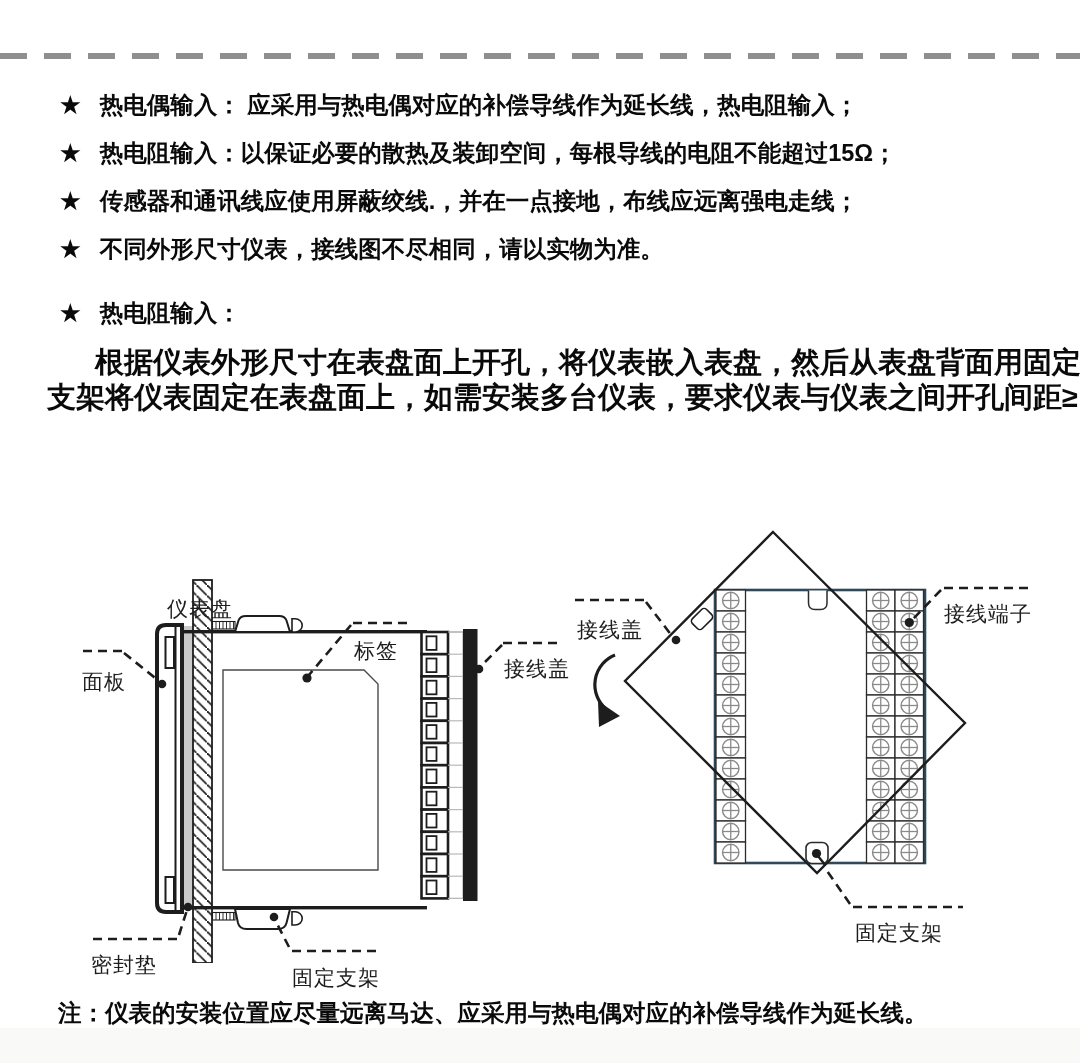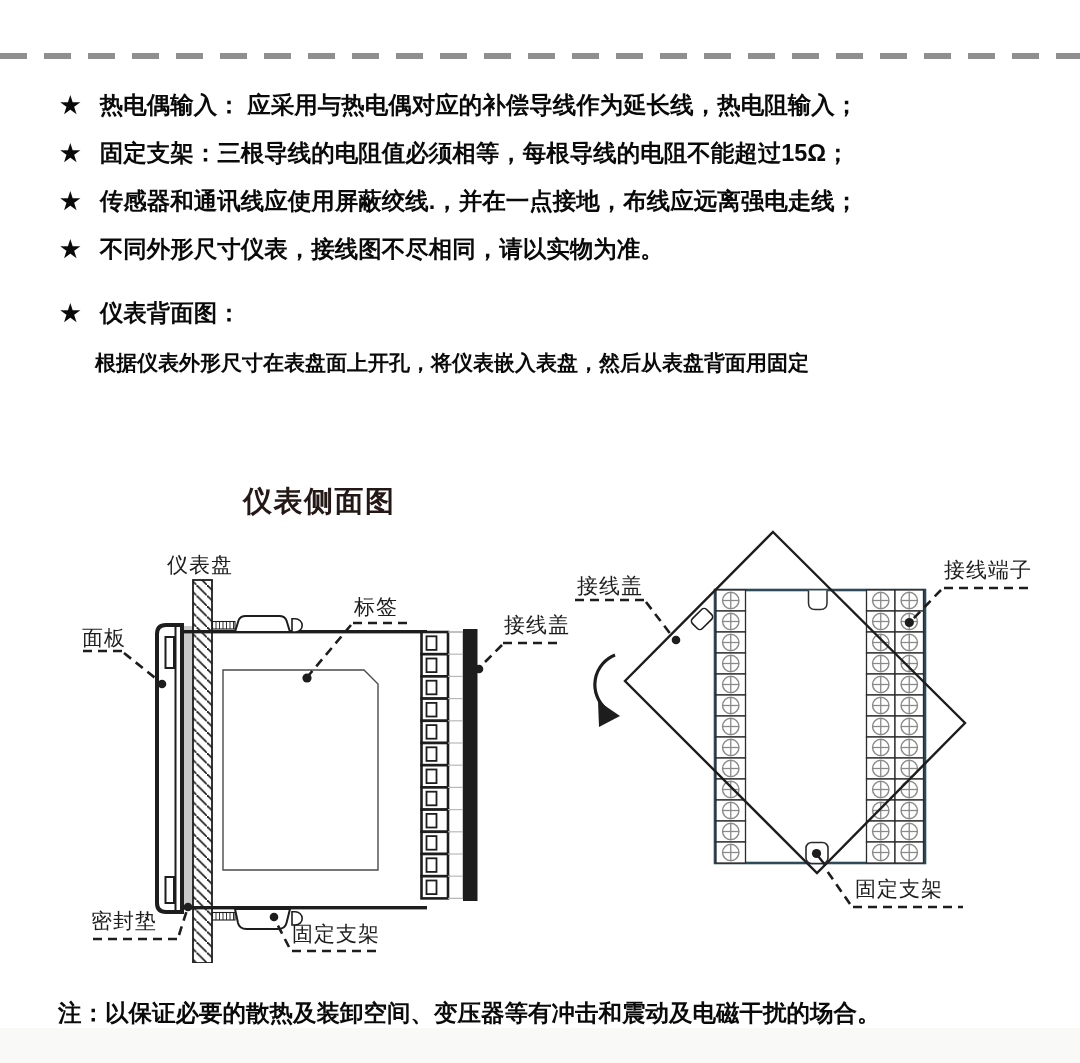--- a/index.html
+++ b/index.html
@@ -3,61 +3,61 @@
 <meta charset="utf-8">
 <style>
   html,body{margin:0;padding:0;background:#e8e8e8;}
   .page{position:relative;width:1080px;height:1063px;background:#ffffff;overflow:hidden;
         font-family:"Liberation Sans",sans-serif;}
   .divider{position:absolute;left:0;top:53px;width:1080px;height:5.5px;
            background:repeating-linear-gradient(90deg,#8f8f8f 0 27px,transparent 27px 44px);}
   .bullet{position:absolute;left:60px;display:flex;align-items:flex-start;white-space:nowrap;
           font-weight:700;font-size:23.5px;color:#0a0a0a;line-height:27px;}
   .star{margin-right:19px;font-size:23px;line-height:27px;}
-  .para{position:absolute;font-weight:700;font-size:21px;color:#0a0a0a;white-space:nowrap;line-height:27px;}
+  .para{position:absolute;font-weight:700;font-size:29px;color:#0a0a0a;white-space:nowrap;line-height:27px;}
   .dtitle{position:absolute;font-family:"DejaVu Serif",serif;font-weight:700;font-size:29px;
           color:#231815;white-space:nowrap;letter-spacing:1.5px;line-height:32px;}
   .dlabel{position:absolute;font-weight:500;font-size:21px;color:#1d1d1d;white-space:nowrap;
-          letter-spacing:1px;line-height:24px;}
+          letter-spacing:1px;line-height:24px;margin-top:44px;}
   .note{position:absolute;left:58px;top:997px;font-weight:700;font-size:23.5px;color:#0a0a0a;white-space:nowrap;}
   .botstrip{position:absolute;left:0;top:1028px;width:1080px;height:35px;background:#f9f9f7;}
   svg.diag{position:absolute;}
 </style>
 </head>
 <body>
 
 <div class="page">
 
   <div class="divider"></div>
 
   <div class="bullet" style="top:92px">
     <span class="star">★</span>
     <span>热电偶输入： 应采用与热电偶对应的补偿导线作为延长线，热电阻输入；</span>
   </div>
   <div class="bullet" style="top:140px">
     <span class="star">★</span>
-    <span>固定支架：三根导线的电阻值必须相等，每根导线的电阻不能超过15Ω；</span>
+    <span>热电阻输入：以保证必要的散热及装卸空间，每根导线的电阻不能超过15Ω；</span>
   </div>
   <div class="bullet" style="top:188px">
     <span class="star">★</span>
     <span>传感器和通讯线应使用屏蔽绞线.，并在一点接地，布线应远离强电走线；</span>
   </div>
   <div class="bullet" style="top:236px">
     <span class="star">★</span>
     <span>不同外形尺寸仪表，接线图不尽相同，请以实物为准。</span>
   </div>
 
   <div class="bullet" style="top:300px">
     <span class="star">★</span>
-    <span>仪表背面图：</span>
+    <span>热电阻输入：</span>
   </div>
 
   <div class="para" style="left:95px;top:349px">根据仪表外形尺寸在表盘面上开孔，将仪表嵌入表盘，然后从表盘背面用固定</div>
-
-  <div class="dtitle" style="left:243px;top:485px">仪表侧面图</div>
+  <div class="para" style="left:47px;top:384px">支架将仪表固定在表盘面上，如需安装多台仪表，要求仪表与仪表之间开孔间距≥</div>
+
 
   <svg class="diag" style="left:60px;top:480px" width="500" height="483" viewBox="0 0 500 483">
     <defs>
       <pattern id="hatch" patternUnits="userSpaceOnUse" width="10.5" height="10.5">
         <path d="M-2,-2 L12.5,12.5" stroke="#1d1d1d" stroke-width="1.7"></path>
       </pattern>
     </defs>
 
     <rect x="122" y="146" width="11" height="284" fill="#c9c9c9"></rect>
 
@@ -344,14 +344,14 @@
   <div class="dlabel" style="left:82px;top:626px">面板</div>
   <div class="dlabel" style="left:354px;top:595px">标签</div>
   <div class="dlabel" style="left:504px;top:613px">接线盖</div>
   <div class="dlabel" style="left:91px;top:909px">密封垫</div>
   <div class="dlabel" style="left:292px;top:922px">固定支架</div>
   <div class="dlabel" style="left:577px;top:574px">接线盖</div>
   <div class="dlabel" style="left:944px;top:558px">接线端子</div>
   <div class="dlabel" style="left:855px;top:877px">固定支架</div>
 
   <div class="botstrip"></div>
-  <div class="note">注：以保证必要的散热及装卸空间、变压器等有冲击和震动及电磁干扰的场合。</div>
+  <div class="note">注：仪表的安装位置应尽量远离马达、应采用与热电偶对应的补偿导线作为延长线。</div>
 </div>
 
 </body></html>

